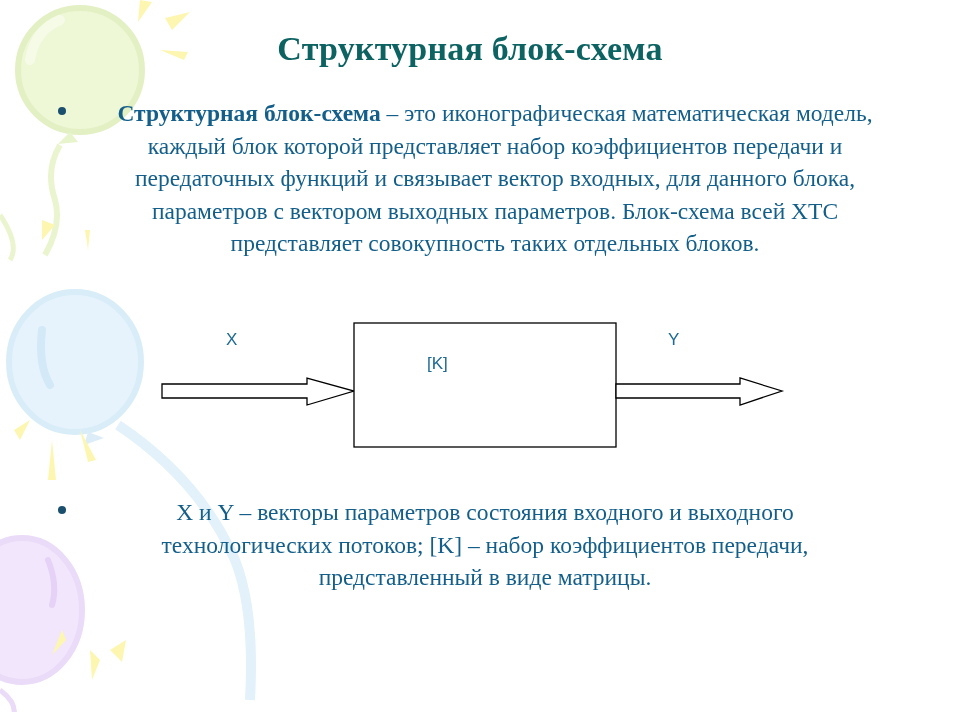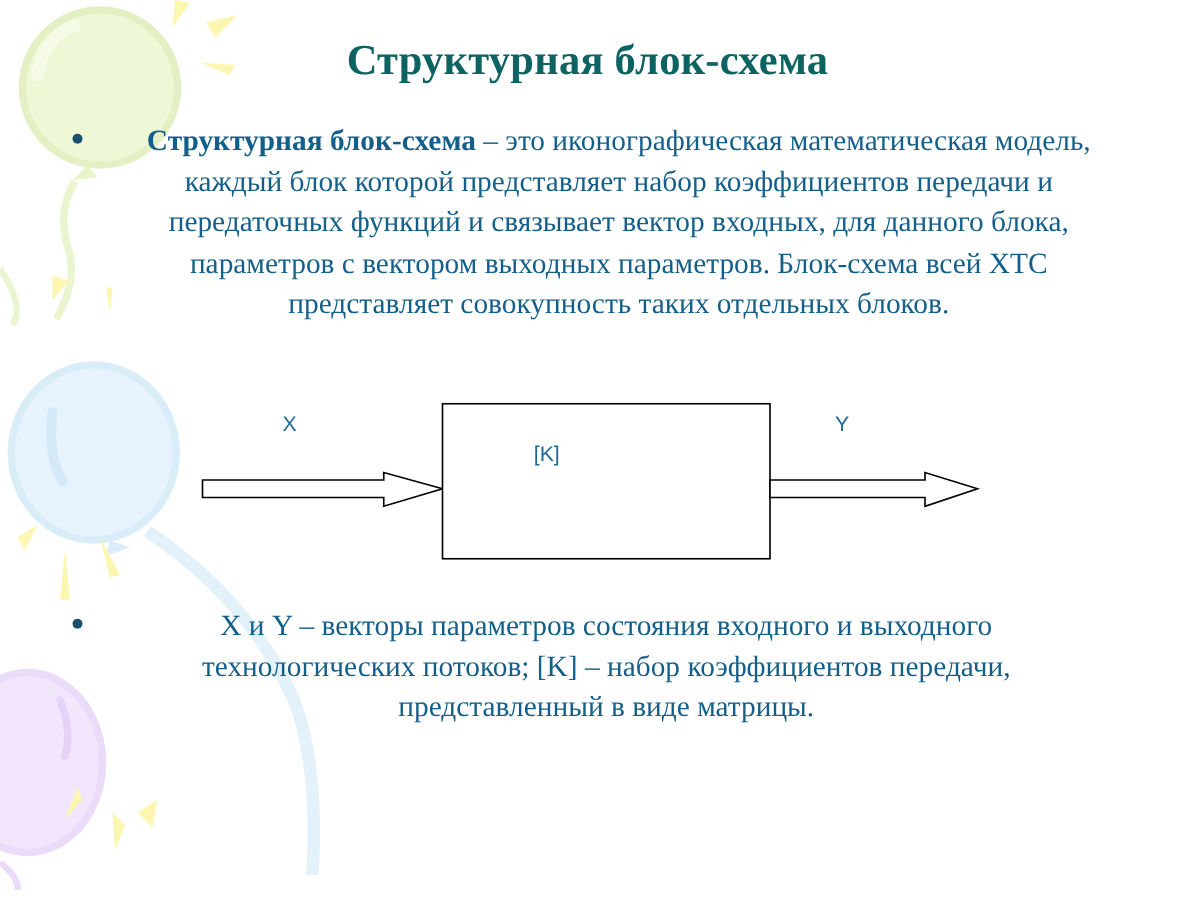--- a/index.html
+++ b/index.html
@@ -61,21 +61,21 @@
       font-weight: bold;
       color: #135f8a;
     }
     .b1 {
       left: 95px;
       top: 97px;
       width: 800px;
     }
     .b2 {
       left: 95px;
-      top: 485px;
+      top: 496px;
       width: 780px;
     }
     .diagram {
       position: absolute;
       left: 0;
       top: 0;
       width: 960px;
       height: 720px;
     }
     .diag-label {

